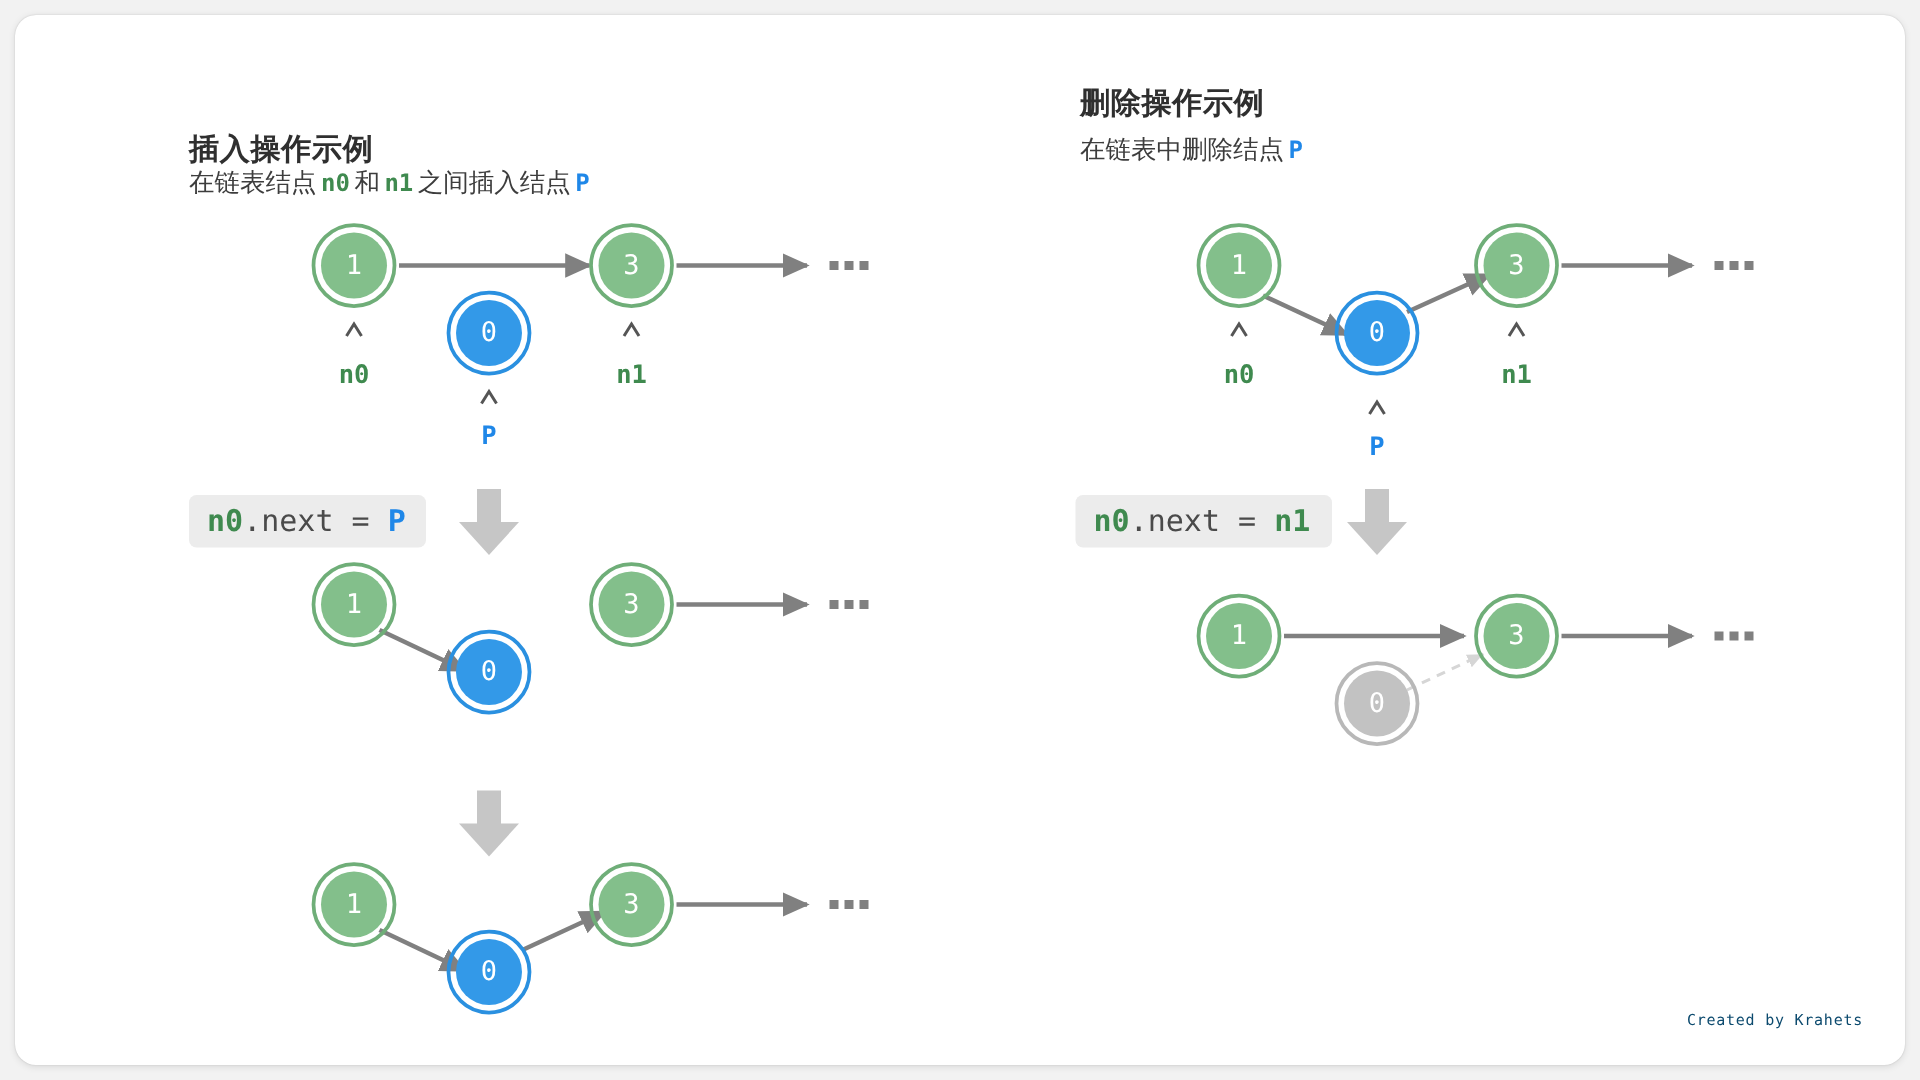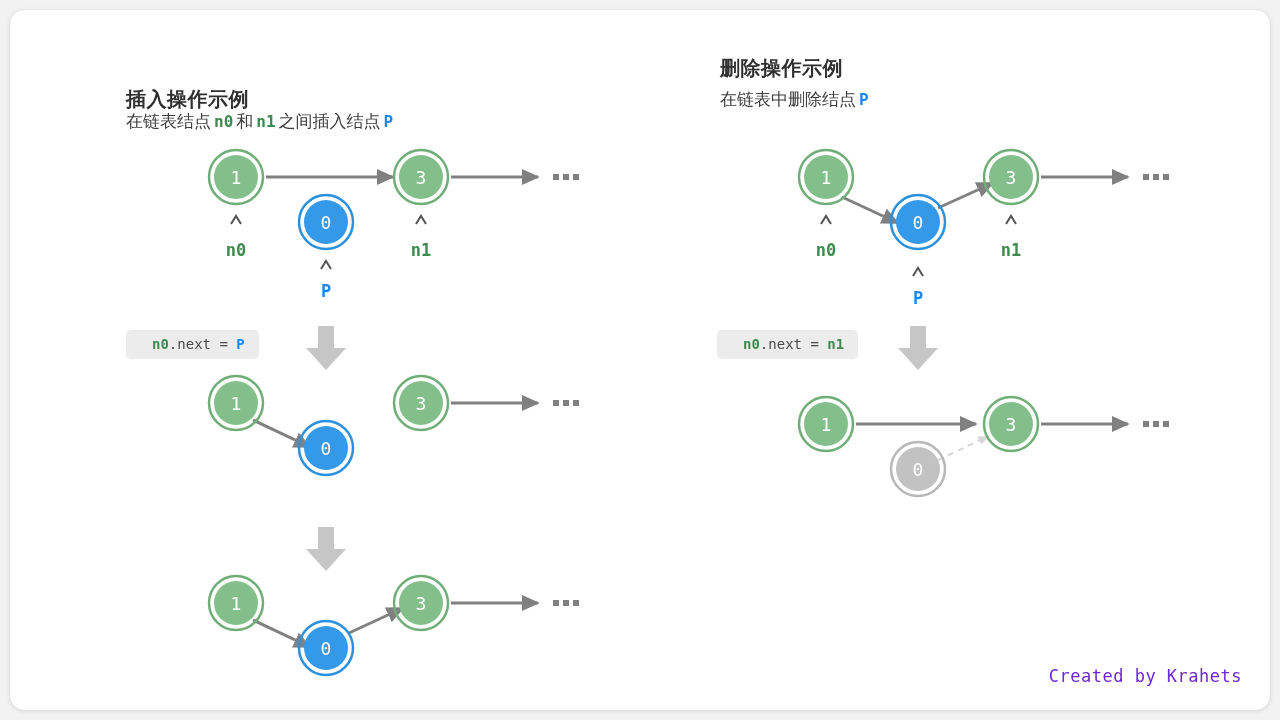--- a/index.html
+++ b/index.html
@@ -59,23 +59,23 @@
     font-size: 16px;
     padding: 0 3px;
   }
   .g { color: #3f8a4f; }
   .b { color: #1f87e8; }
 
   .code-box {
     position: absolute;
     background: #ececec;
     border-radius: 5px;
-    padding: 7px 14px 8px 26px;
+    padding: 7px 14px 8px 12px;
     font-family: "DejaVu Sans Mono", "Liberation Mono", monospace;
-    font-size: 14px;
+    font-size: 20px;
     color: #4a4a4a;
     white-space: nowrap;
     line-height: 1;
   }
   .code-box .tok-g { color: #3f8a4f; font-weight: bold; }
   .code-box .tok-b { color: #1f87e8; font-weight: bold; }
   .code-box .tok-d { color: #4a4a4a; }
 
   svg.layer {
     position: absolute;
@@ -85,22 +85,22 @@
     height: 700px;
     pointer-events: none;
   }
   svg.layer text { pointer-events: none; }
 
   .credit {
     position: absolute;
     right: 28px;
     bottom: 24px;
     font-family: "DejaVu Sans Mono", "Liberation Mono", monospace;
-    font-size: 17px;
-    color: #6d28d9;
+    font-size: 10px;
+    color: #0c4a6e;
     letter-spacing: 0.5px;
   }
 </style>
 </head>
 <body>
 
 <div class="page">
   <div class="card">
 
     <div class="panel" id="panel-insert">

